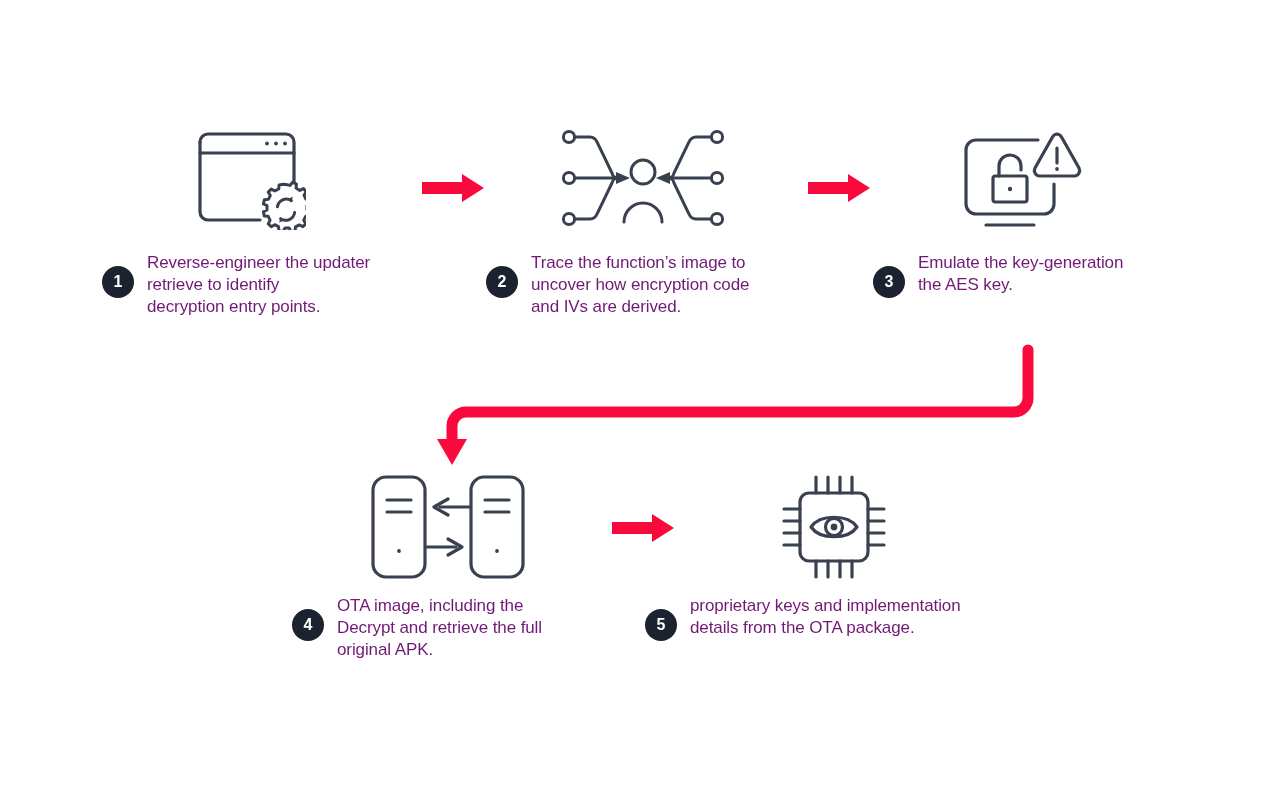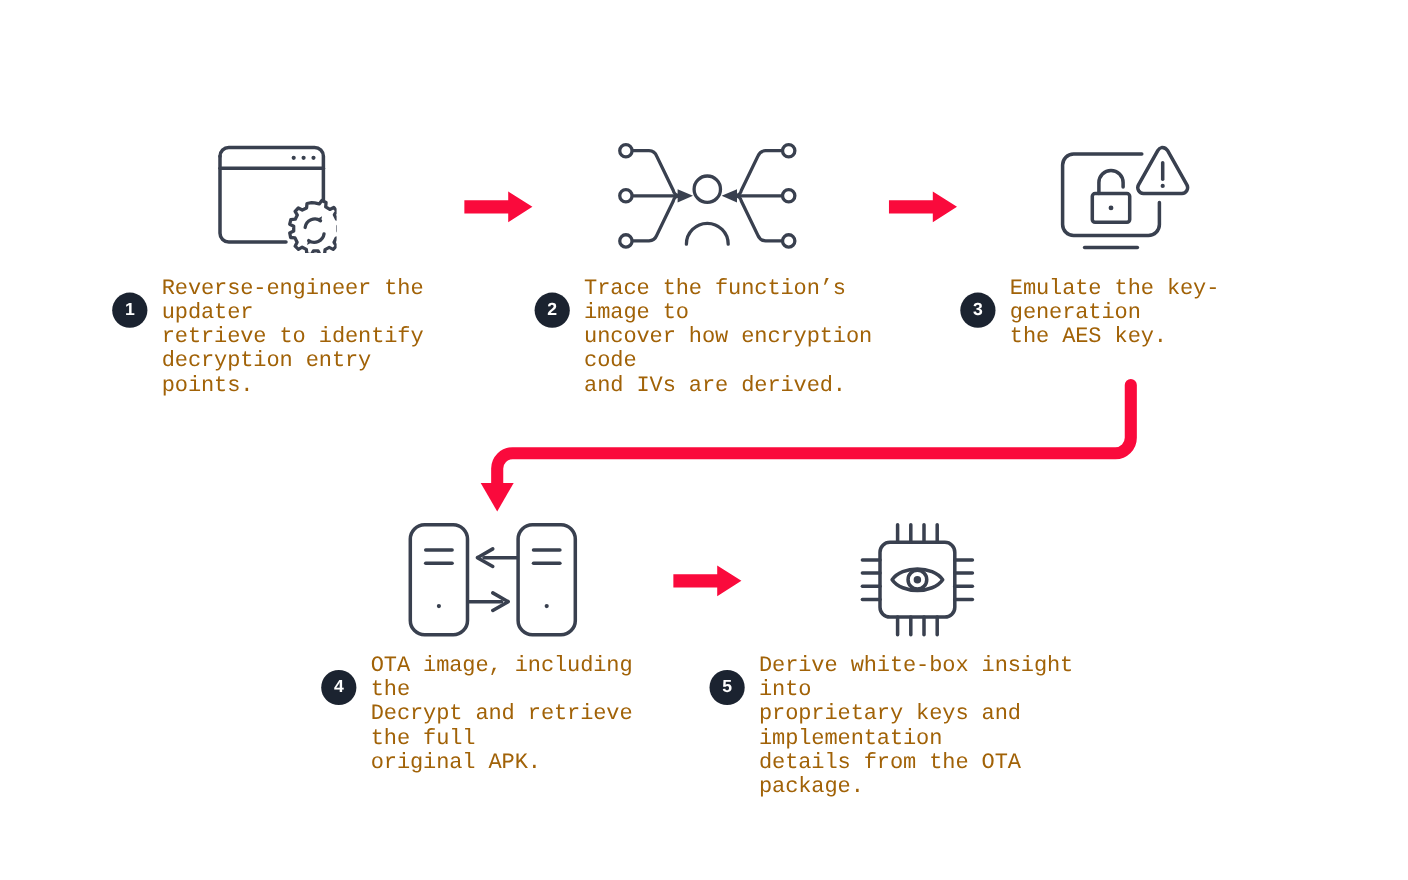--- a/index.html
+++ b/index.html
@@ -38,24 +38,24 @@
     font-weight: bold;
     display: flex;
     align-items: center;
     justify-content: center;
     flex: 0 0 32px;
     margin-top: 14px;
     font-family: "Liberation Sans", sans-serif;
   }
   .cap-text {
     margin-left: 13px;
-    color: #a16207;
-    font-size: 20px;
+    color: #701a75;
+    font-size: 17px;
     line-height: 22px;
-    font-family: Liberation Mono, monospace;
+    font-family: Liberation Sans, sans-serif;
     letter-spacing: -0.1px;
   }
   .arrow-svg, .connector-svg, .icon-svg {
     display: block;
   }
 </style>
 </head>
 <body>
 
 <div class="canvas">
@@ -232,19 +232,18 @@
     <div class="cap-text">
       <div>OTA image, including the</div>
       <div>Decrypt and retrieve the full</div>
       <div>original APK.</div>
     </div>
   </div>
 
   <div class="caption" style="left:645px; top:595px; width:370px;">
     <div class="badge">5</div>
     <div class="cap-text">
-      <div>Derive white-box insight into</div>
       <div>proprietary keys and implementation</div>
       <div>details from the OTA package.</div>
     </div>
   </div>
 
 </div>
 
 </body></html>

